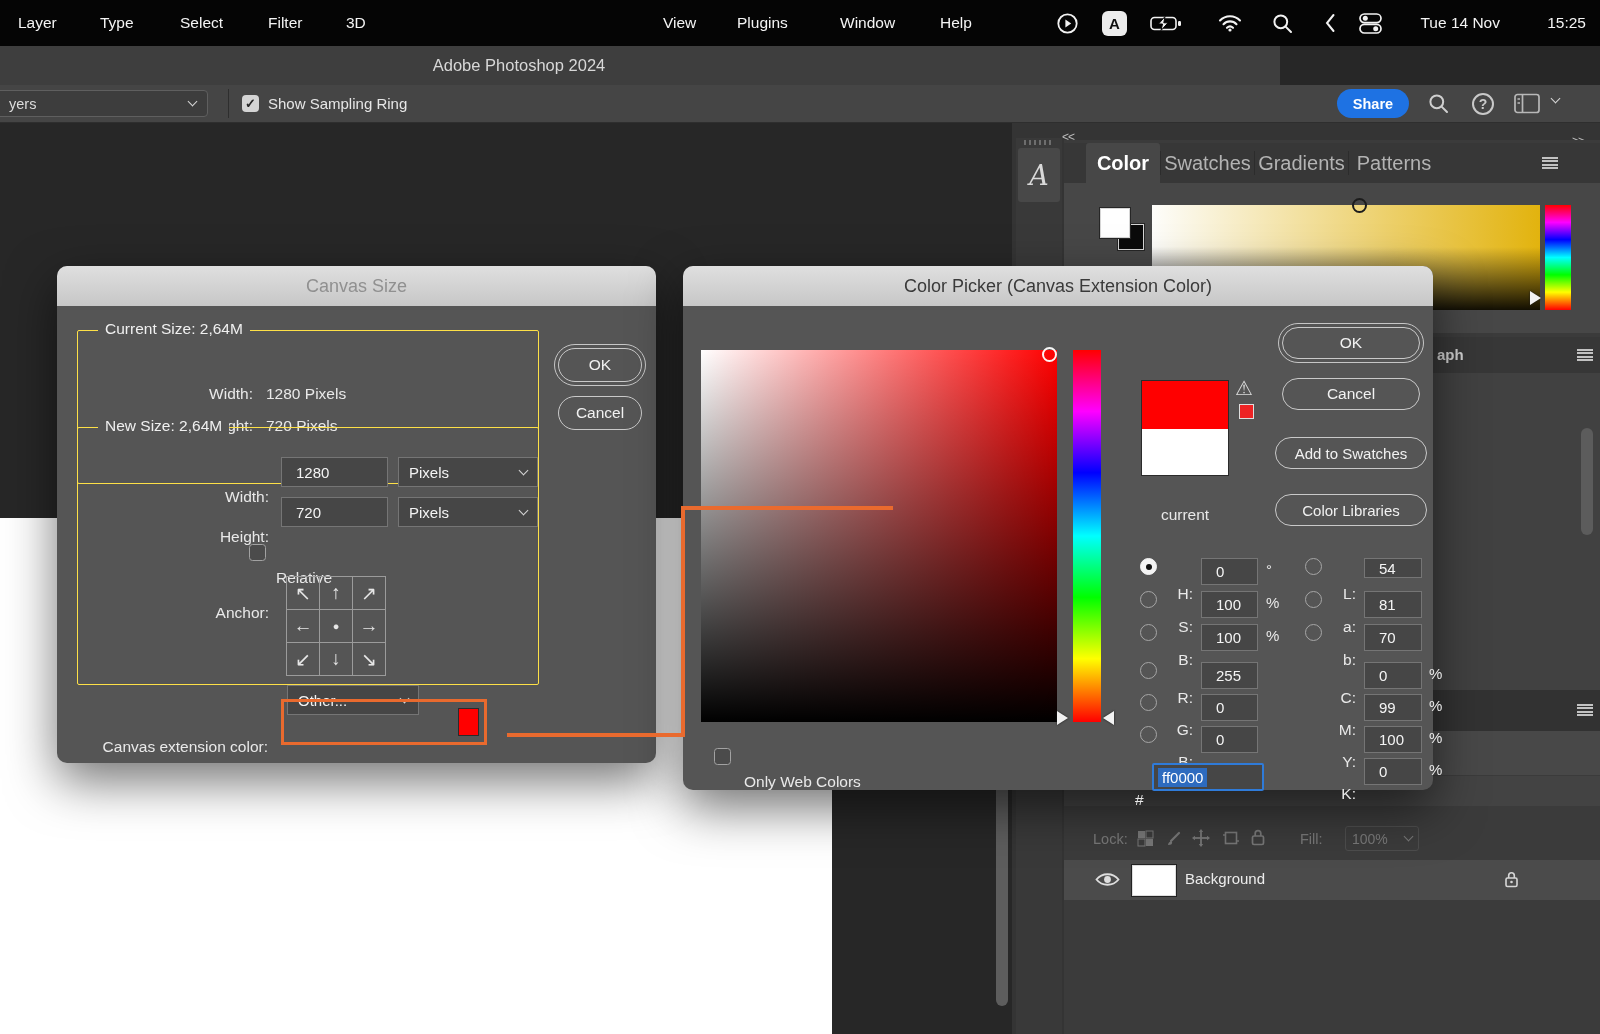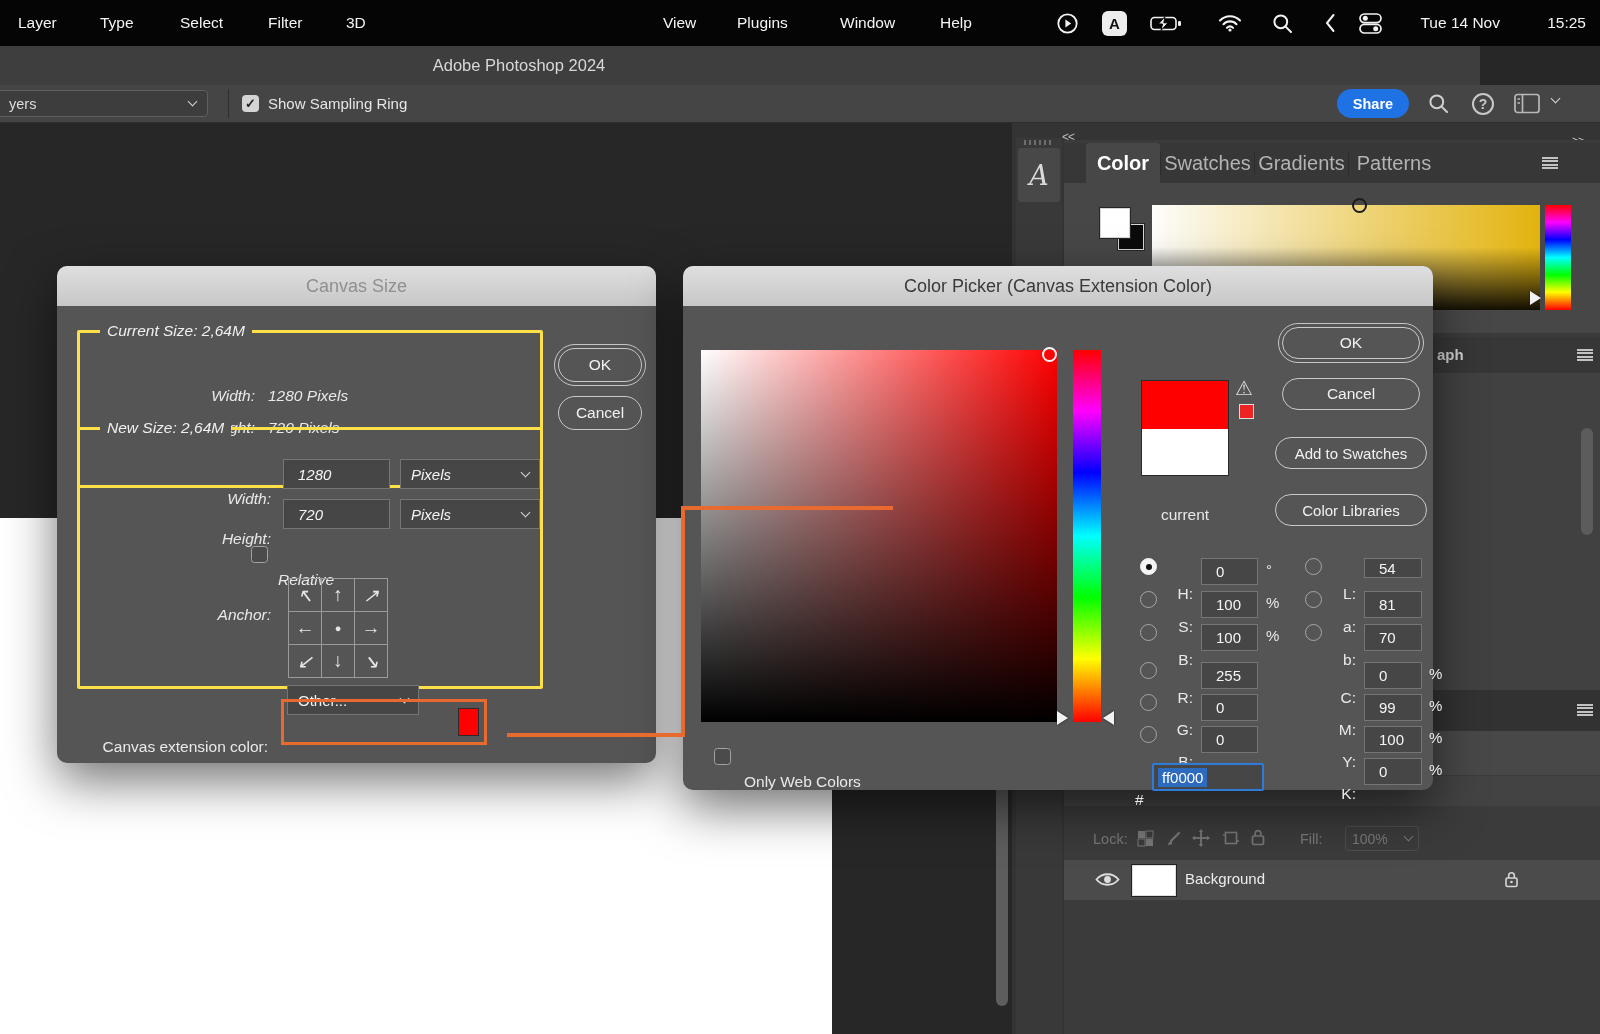--- a/index.html
+++ b/index.html
@@ -6,21 +6,21 @@
   .screen{position:relative;width:1600px;height:1034px;overflow:hidden;background:#272727;
           font-family:"Liberation Sans",sans-serif;color:#e8e8e8;}
   
   .menubar{position:absolute;left:0;top:0;width:1600px;height:46px;background:#050505;z-index:50;}
   .mi{position:absolute;top:0;height:46px;display:flex;align-items:center;font-size:15.5px;color:#f4f4f4;white-space:nowrap;}
   .sic{position:absolute;top:0;height:46px;display:flex;align-items:center;}
   .clock{position:absolute;top:0;height:46px;display:flex;align-items:center;font-size:15.5px;color:#f4f4f4;white-space:nowrap;}
   .akey{width:25px;height:25px;background:#ededed;border-radius:6px;display:flex;align-items:center;justify-content:center;
         color:#101010;font-size:15px;font-weight:700;}
   
-  .titlebar{position:absolute;left:0;top:46px;width:1480px;height:39px;background:#3e3e3e;z-index:40;}
+  .titlebar{position:absolute;left:0;top:46px;width:1280px;height:39px;background:#3e3e3e;z-index:40;}
   .apptitle{position:absolute;left:519px;top:0;height:39px;transform:translateX(-50%);display:flex;align-items:center;
             font-size:16.5px;color:#d8d8d8;white-space:nowrap;}
   
   .optionsbar{position:absolute;left:0;top:85px;width:1600px;height:37px;background:#454545;border-bottom:1px solid #2e2e2e;z-index:40;}
   .tool-dd{position:absolute;left:-62px;top:5px;width:270px;height:27px;background:#3d3d3d;border:1px solid #5f5f5f;border-radius:4px;
            display:flex;align-items:center;box-sizing:border-box;}
   .tool-dd .txt{padding-left:70px;font-size:14.5px;color:#dcdcdc;}
   .tool-dd .chev{position:absolute;right:11px;}
   .vsep{position:absolute;left:228px;top:4px;width:1px;height:29px;background:#2e2e2e;}
   .cb-on{position:absolute;width:17px;height:17px;border-radius:4px;background:#d4d4d4;display:flex;align-items:center;justify-content:center;
@@ -76,21 +76,21 @@
   .fillbox{position:absolute;left:281px;top:6px;width:74px;height:25px;border:1px solid #5c5c5c;border-radius:3px;display:flex;
            align-items:center;justify-content:space-between;padding:0 6px;box-sizing:border-box;font-size:14px;color:#a9a9a9;}
   
   .dlg{position:absolute;background:#555555;border-radius:10px;box-shadow:0 18px 50px rgba(0,0,0,.55);}
   .dlg-hd{position:absolute;left:0;top:0;right:0;height:40px;border-radius:10px 10px 0 0;
           background:linear-gradient(#dfdfdf,#c7c7c7);display:flex;align-items:center;justify-content:center;
           font-size:18px;font-weight:400;}
   .btn{position:absolute;border:1.5px solid #c9c9c9;border-radius:17px;display:flex;align-items:center;justify-content:center;
        font-size:15.5px;color:#f1f1f1;background:transparent;box-sizing:border-box;}
   .btn.focus{outline:1.5px solid #c6c6c6;outline-offset:3px;}
-  .grp{position:absolute;border:3px solid #fde047;border-radius:2px;font-style:italic;}
+  .grp{position:absolute;border:1px solid #fde047;border-radius:2px;}
   .lg{position:absolute;top:-11px;left:20px;background:#555;padding:0 7px;font-size:15.5px;color:#f0f0f0;white-space:nowrap;}
   .lbl{position:absolute;font-size:15.5px;color:#e9e9e9;white-space:nowrap;margin-top:24px;}
   .lbl.r{text-align:right;}
   .inp{position:absolute;background:#464646;border:1px solid #757575;color:#f4f4f4;font-size:15px;display:flex;align-items:center;
        padding-left:14px;box-sizing:border-box;}
   .dd{position:absolute;background:#464646;border:1px solid #757575;color:#f4f4f4;font-size:15px;display:flex;align-items:center;
       justify-content:space-between;padding:0 10px;box-sizing:border-box;}
   .cb{position:absolute;width:17px;height:17px;border-radius:3.5px;border:1.5px solid #a2a2a2;background:#4b4b4b;box-sizing:border-box;}
   .radio{position:absolute;width:17px;height:17px;border-radius:50%;border:1.5px solid #a6a6a6;box-sizing:border-box;}
   .radio.sel{background:#f4f4f4;border-color:#f4f4f4;}

